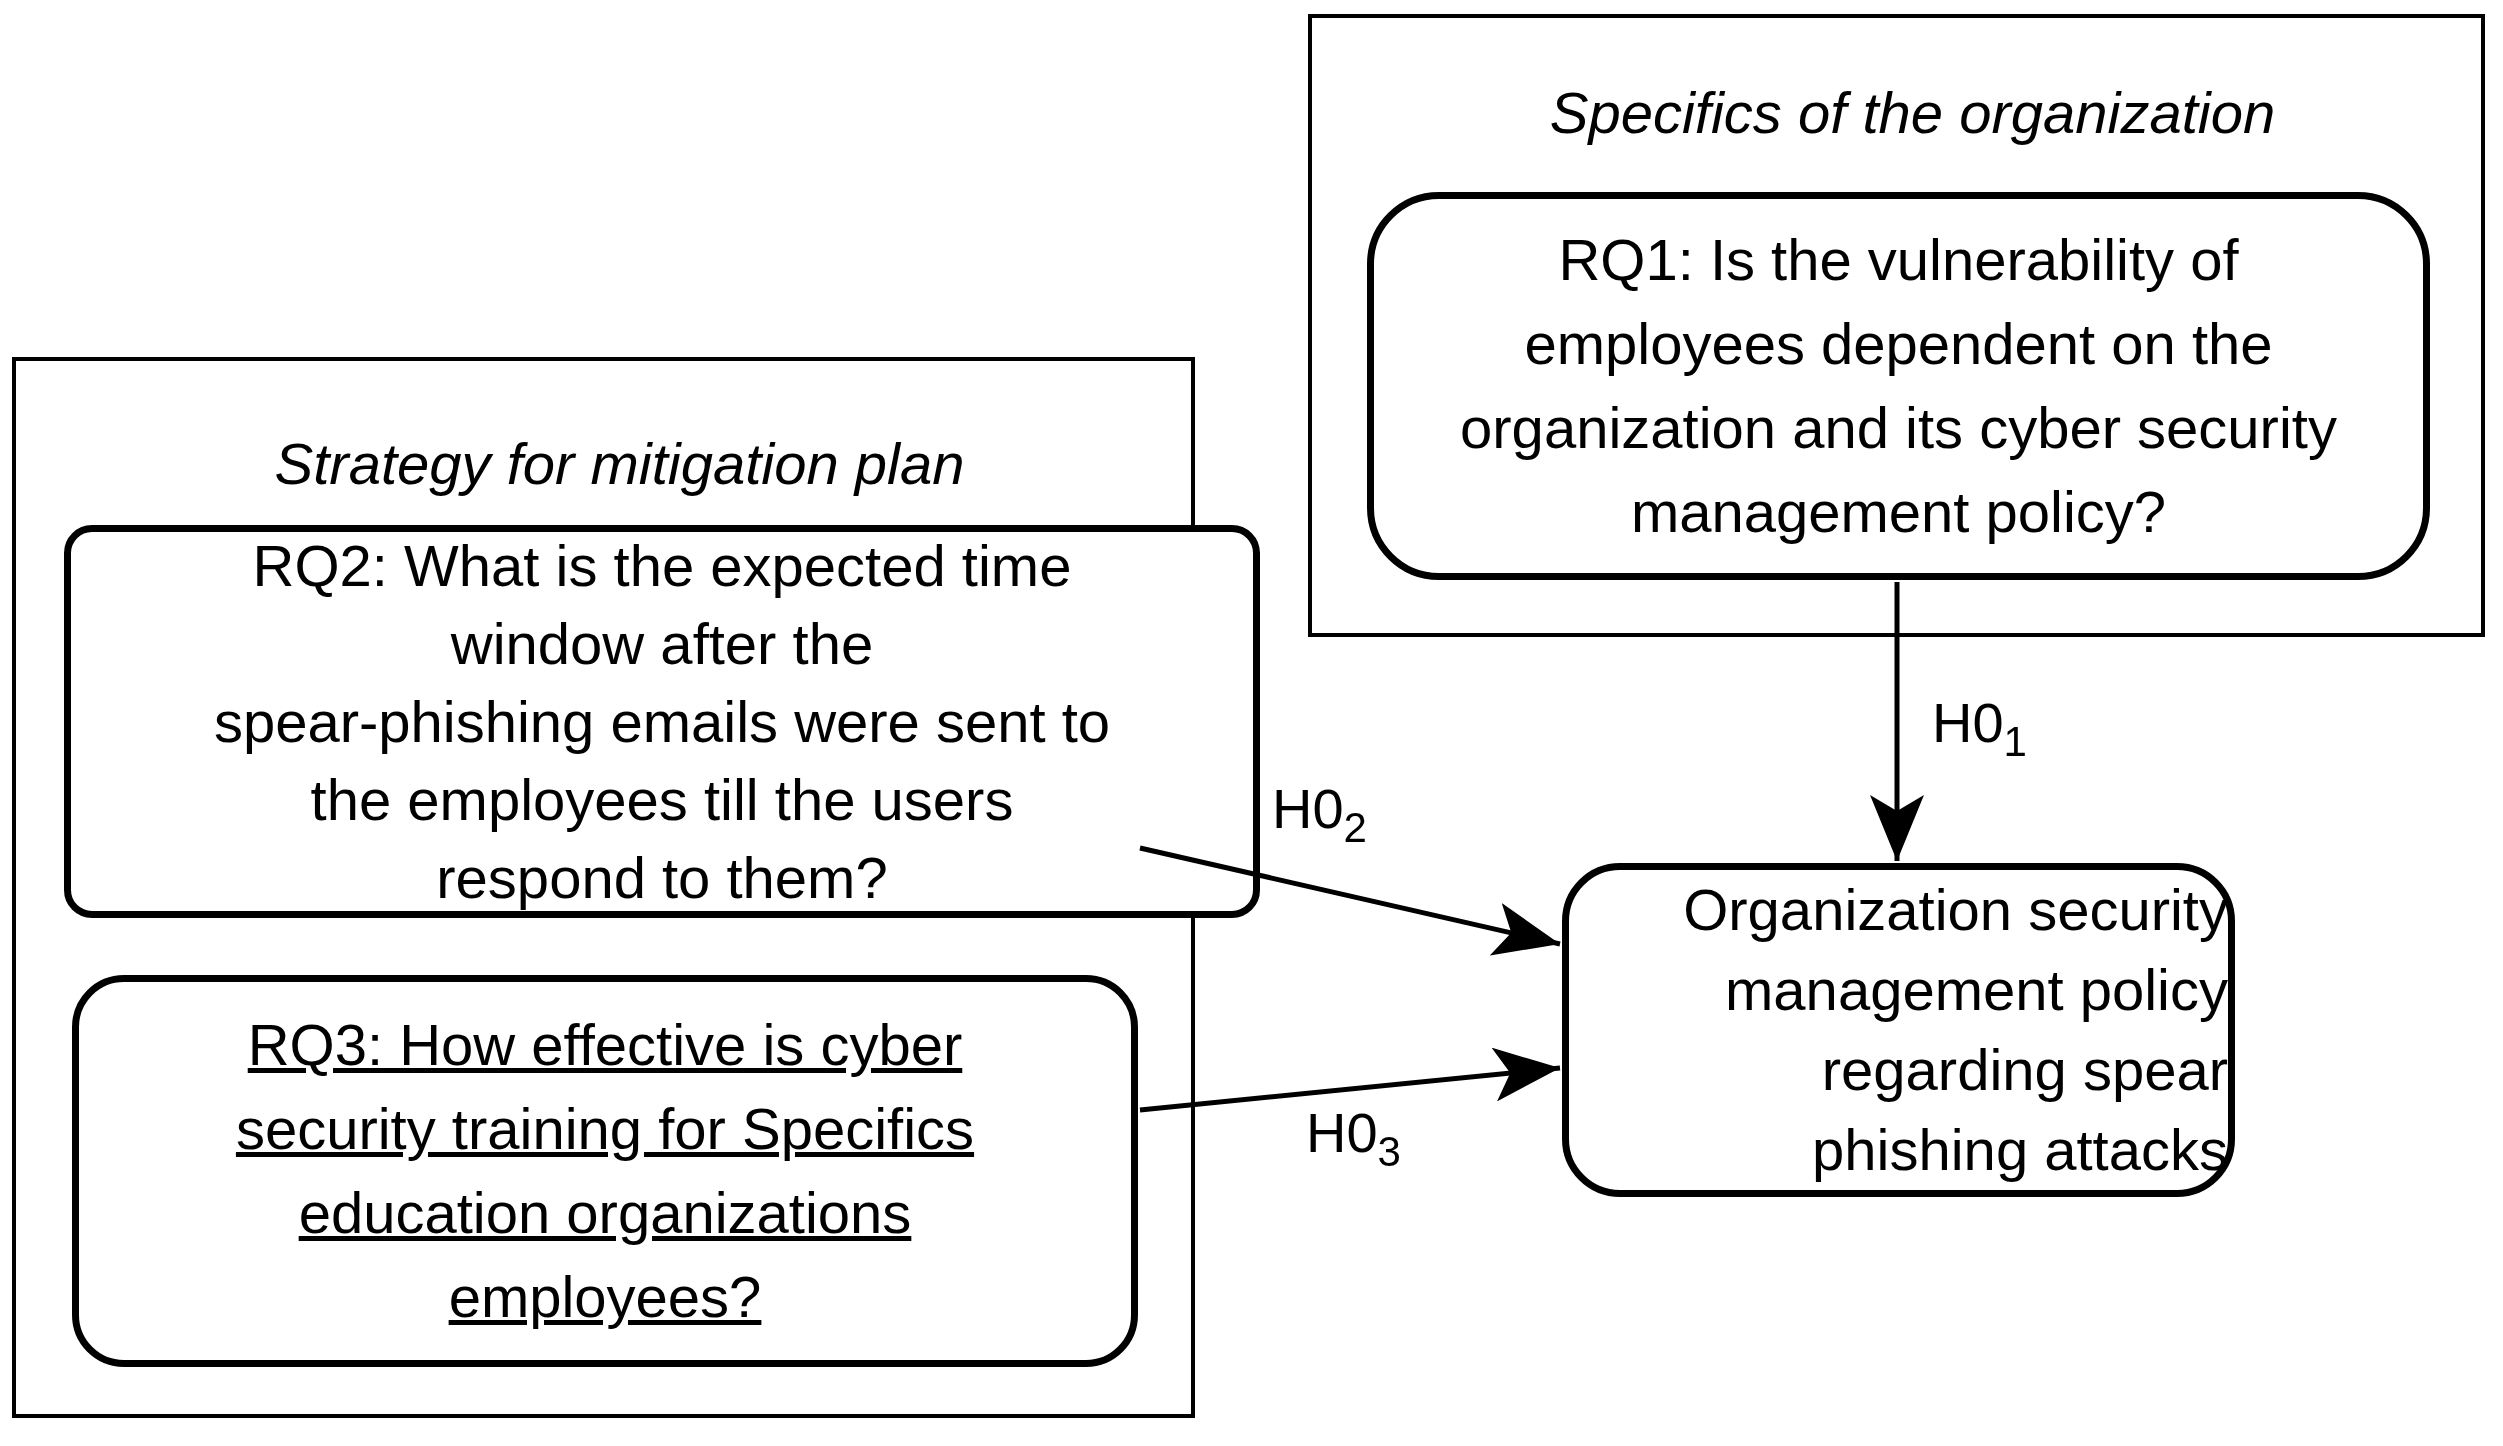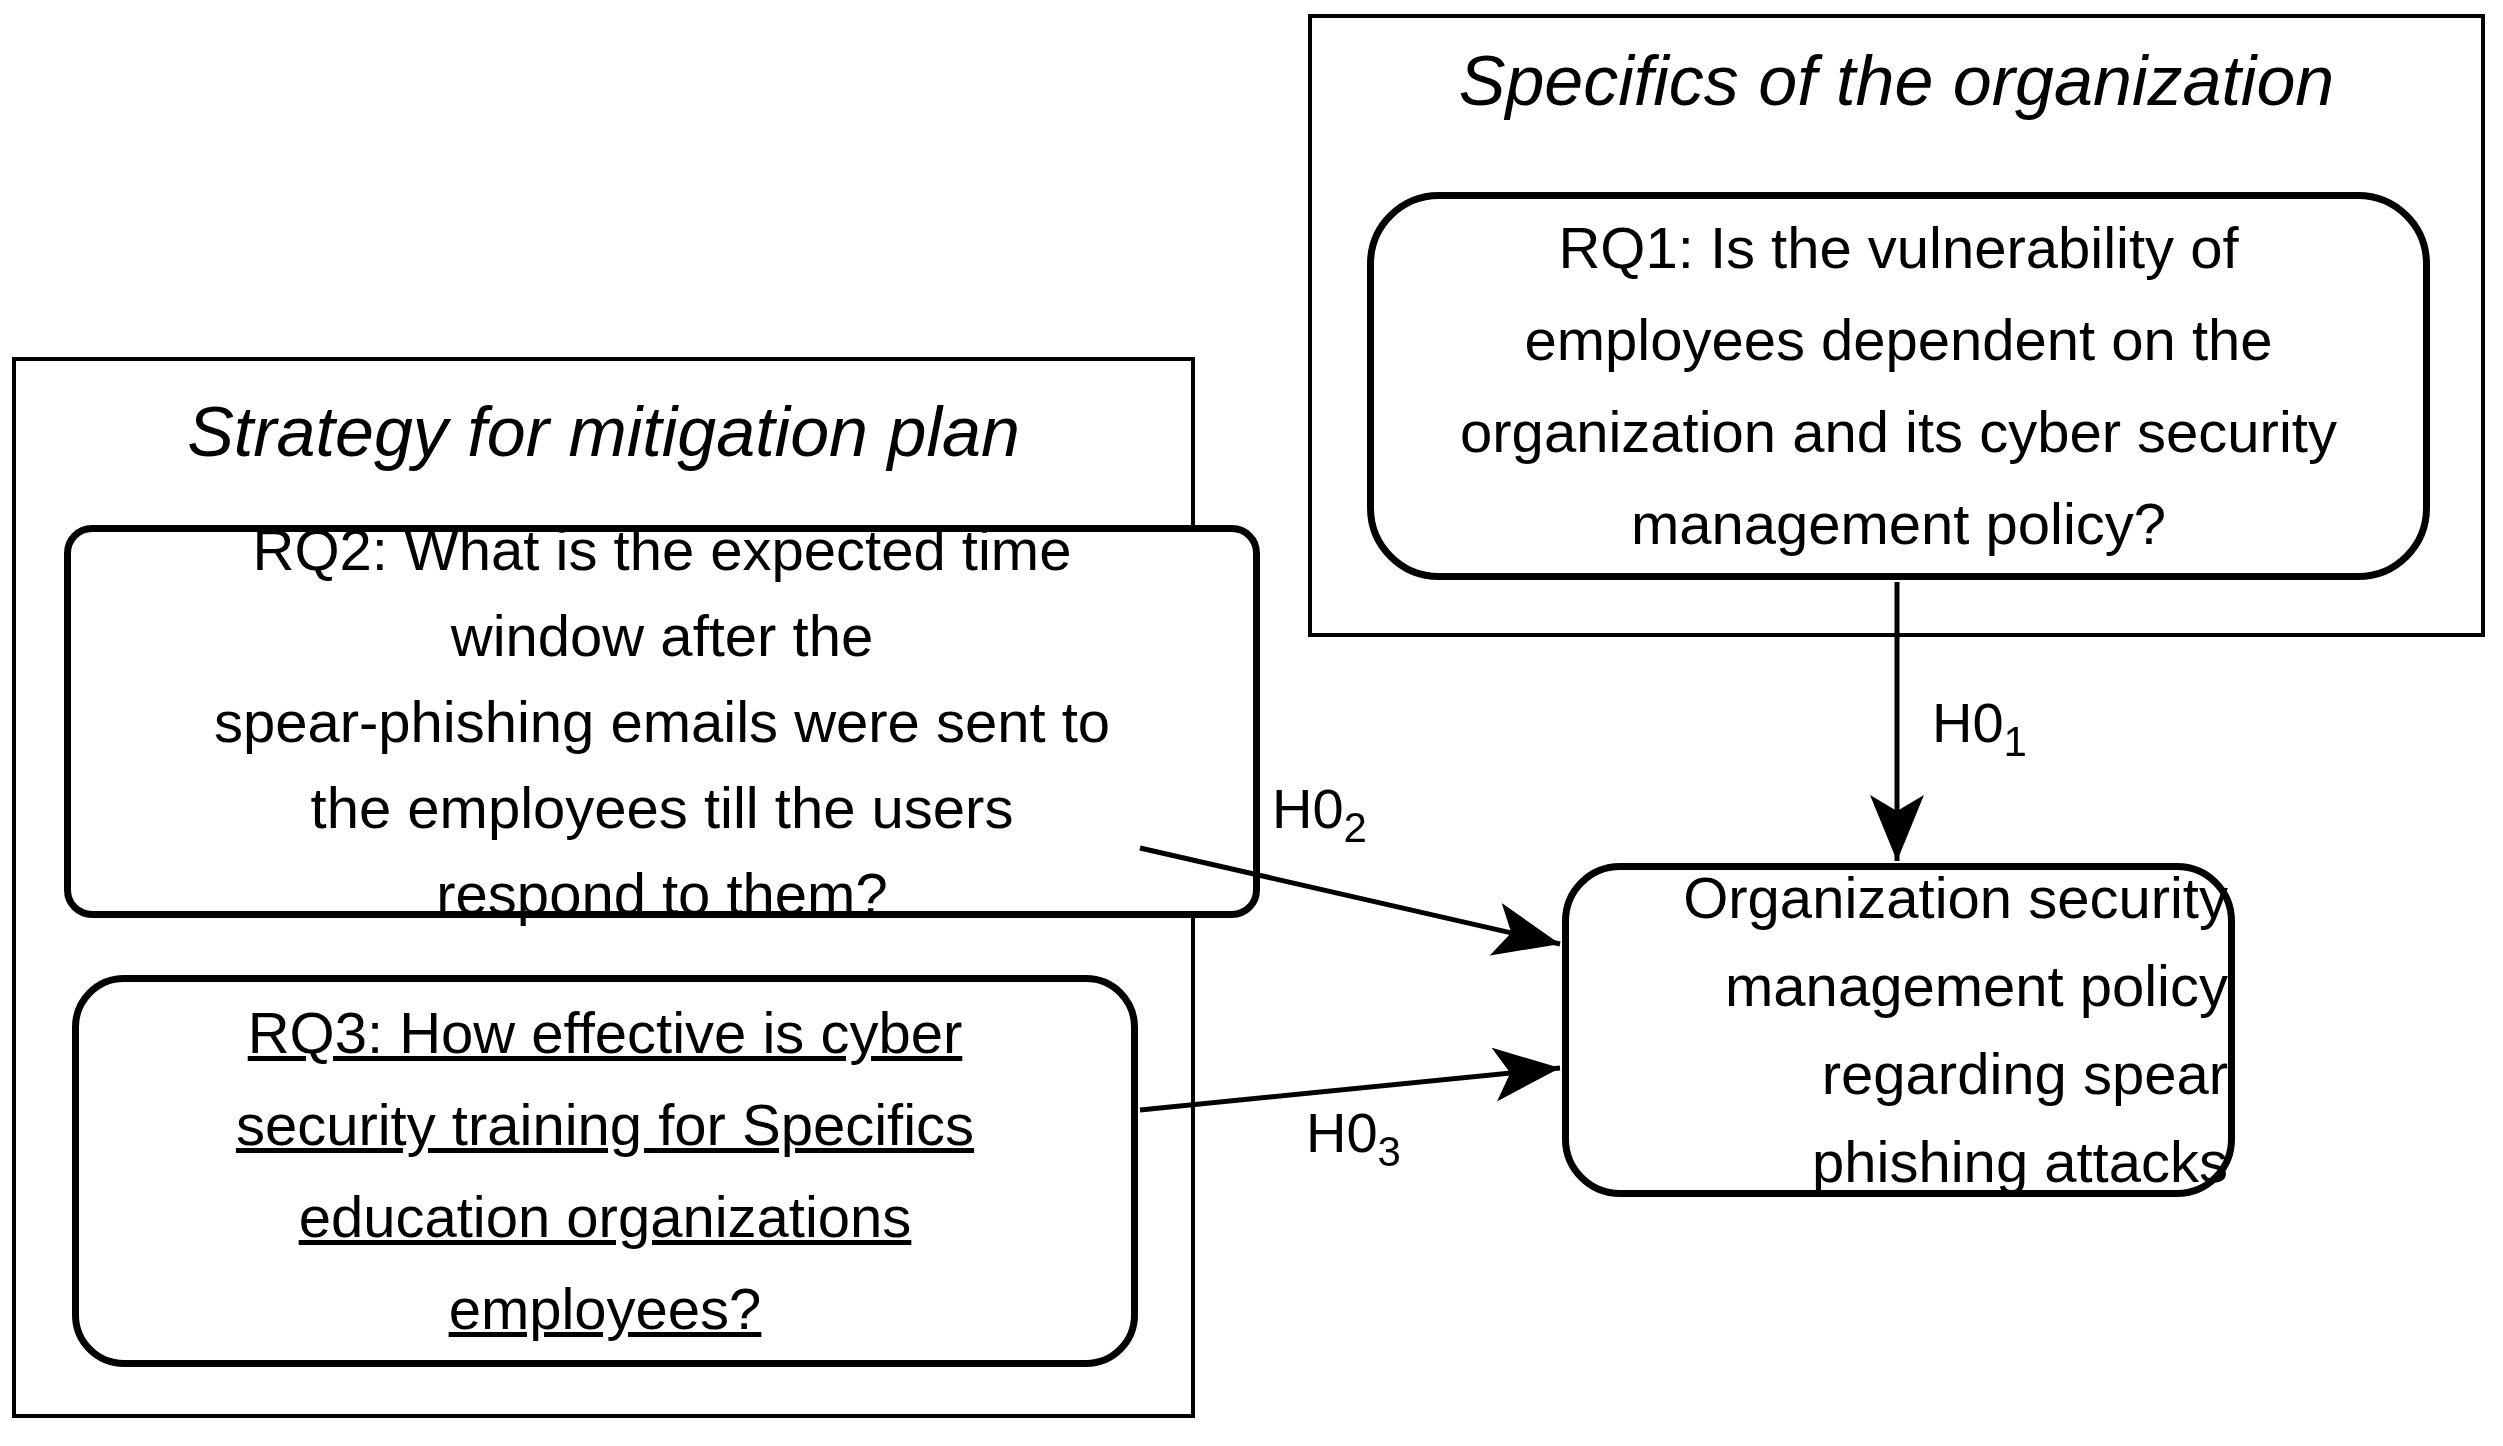--- a/index.html
+++ b/index.html
@@ -23,42 +23,42 @@
   .group-frame {
     position: absolute;
     border: 4px solid #000000;
     background: #ffffff;
     box-sizing: border-box;
   }
   .frame-specifics { left: 1308px; top: 14px;  width: 1177px; height: 623px; }
   .frame-strategy  { left: 12px;   top: 357px; width: 1183px; height: 1061px; }
   .group-title {
     position: absolute;
-    left: 0;
+    left: 16px;
     width: 100%;
     text-align: center;
     font-style: italic;
-    font-size: 70px;
+    font-size: 58px;
     line-height: 66px;
     white-space: nowrap;
+    margin-top: 32px;
   }
   .title-specifics { top: 30px; }
   .title-strategy  { top: 38px; }
   .node-box {
     position: absolute;
     border: 7px solid #000000;
     background: #ffffff;
     box-sizing: border-box;
     display: flex;
     flex-direction: column;
     justify-content: center;
     align-items: center;
     text-align: center;
     font-size: 58px;
-    gap: 8px;
   }
   .box-rq1     { left: 1367px; top: 192px; width: 1063px; height: 388px; border-radius: 72px; }
   .box-rq1 .tline { line-height: 84px; }
   .box-rq2     { left: 64px;   top: 525px; width: 1196px; height: 393px; border-radius: 28px; }
   .box-rq2 .tline { line-height: 78px; }
   .box-rq3     { left: 72px;   top: 975px; width: 1066px; height: 392px; border-radius: 52px; text-decoration: underline; }
   .box-rq3 .tline { line-height: 84px; }
   .box-outcome { left: 1562px; top: 863px; width: 673px;  height: 334px; border-radius: 58px; align-items: flex-end; }
   .box-outcome .tline { line-height: 80px; }
   .tline {

